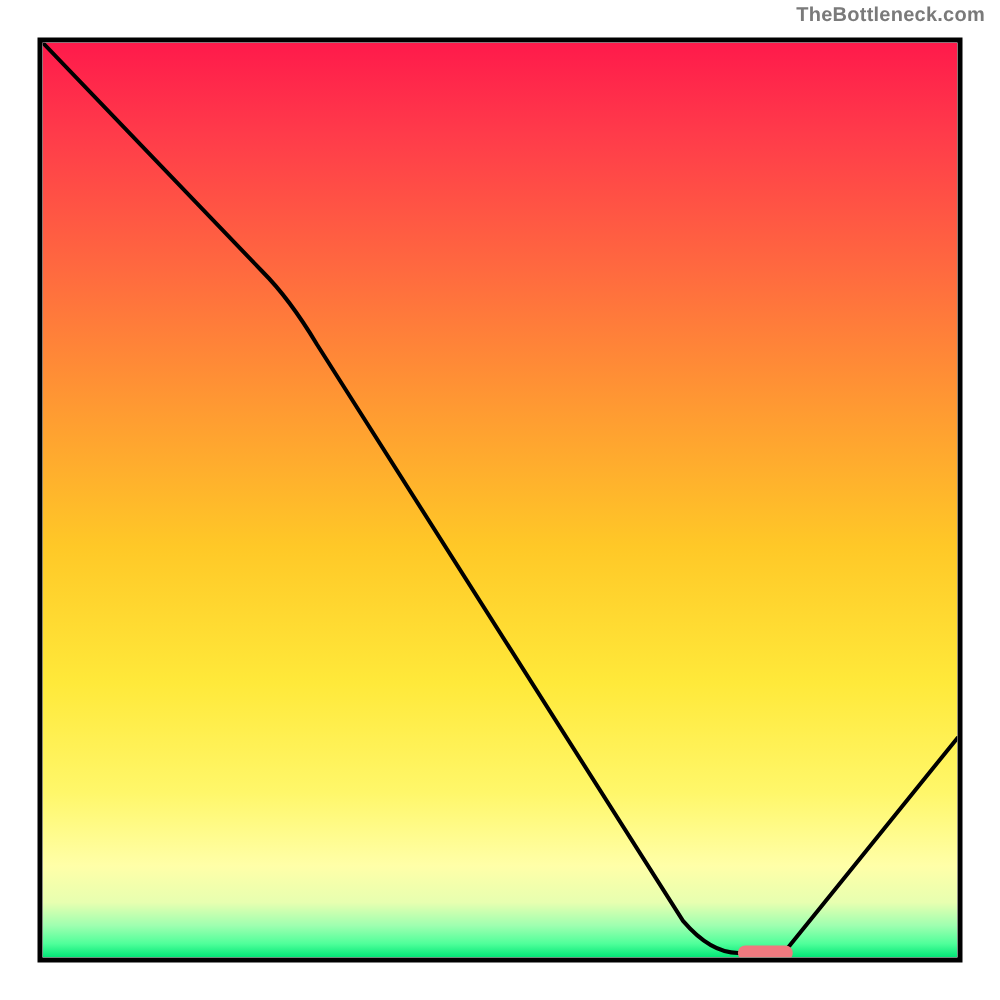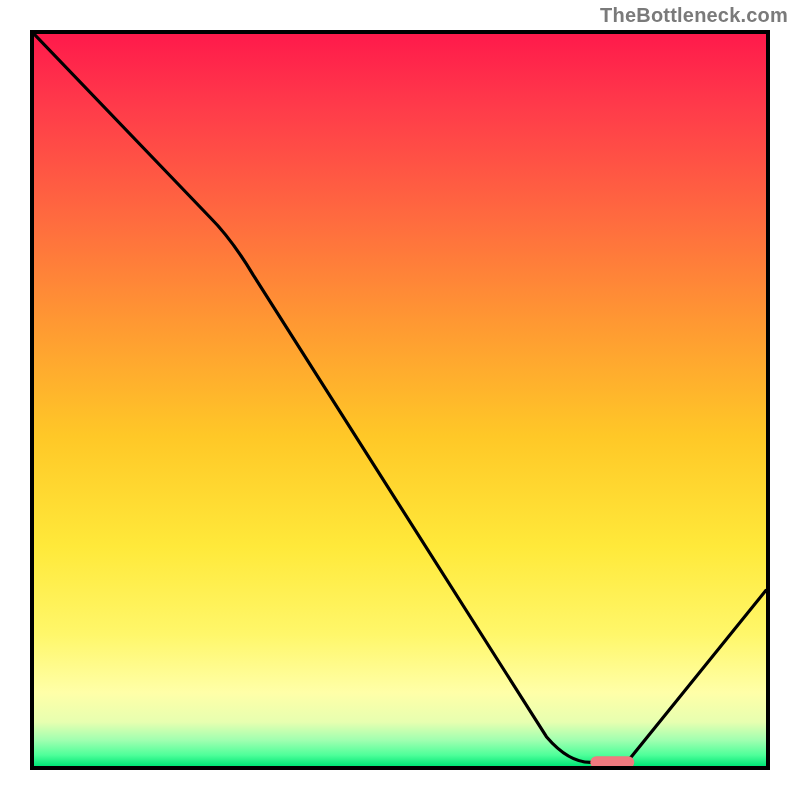--- a/index.html
+++ b/index.html
@@ -12,21 +12,21 @@
   }
   .container {
     position: relative;
     width: 800px;
     height: 800px;
   }
   .watermark {
     position: absolute;
     top: 4px;
     right: 12px;
-    font-size: 20px;
+    font-size: 16px;
     font-weight: bold;
     color: #7a7a7a;
     letter-spacing: 0.2px;
   }
   .plot-frame {
     position: absolute;
     left: 30px;
     top: 30px;
     width: 740px;
     height: 740px;

